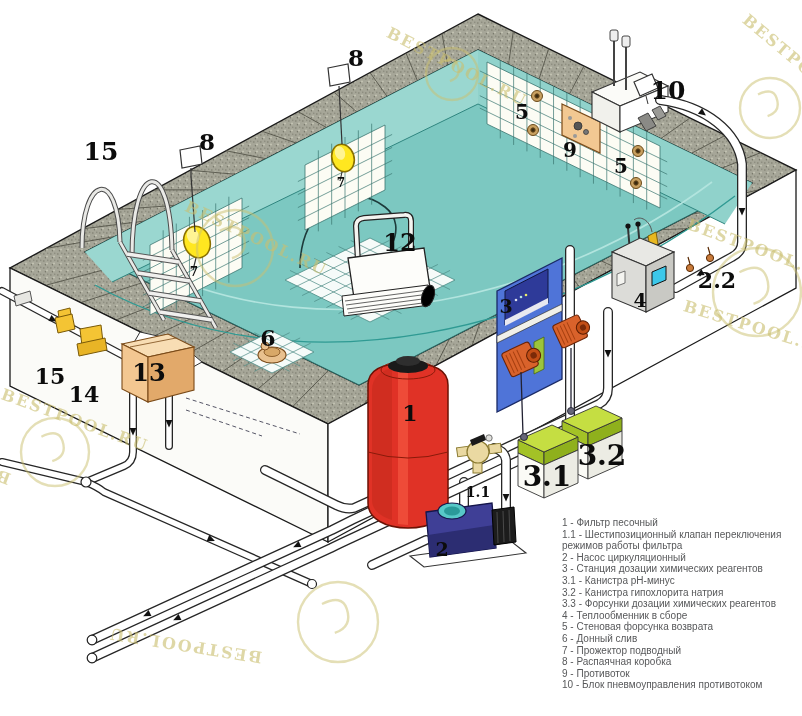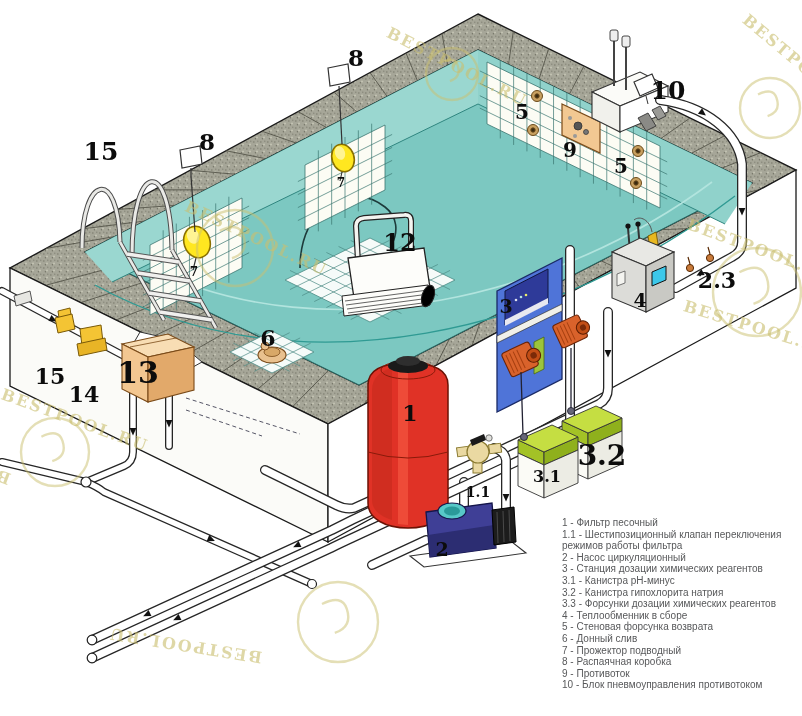--- a/index.html
+++ b/index.html
@@ -420,32 +420,32 @@
 <div>
   <div class="callout" style="left: 101px; top: 151px; font-size: 25px;">15</div>
       <div class="callout" style="left: 207px; top: 141px; font-size: 23px;">8</div>
       <div class="callout" style="left: 356px; top: 57px; font-size: 23px;">8</div>
       <div class="callout" style="left: 194px; top: 272px; font-size: 12px;">7</div>
       <div class="callout" style="left: 341px; top: 183px; font-size: 12px;">7</div>
       <div class="callout" style="left: 522px; top: 112px; font-size: 20px;">5</div>
       <div class="callout" style="left: 570px; top: 150px; font-size: 20px;">9</div>
       <div class="callout" style="left: 621px; top: 166px; font-size: 20px;">5</div>
       <div class="callout" style="left: 668px; top: 90px; font-size: 25px;">10</div>
-      <div class="callout" style="left: 717px; top: 280px; font-size: 22px;">2.3</div>
+      <div class="callout" style="left: 717px; top: 280px; font-size: 22px;">2.2</div>
       <div class="callout" style="left: 400px; top: 243px; font-size: 24px;">12</div>
       <div class="callout" style="left: 268px; top: 338px; font-size: 22px;">6</div>
-      <div class="callout" style="left: 138px; top: 373px; font-size: 30px;">13</div>
+      <div class="callout" style="left: 149px; top: 373px; font-size: 24px;">13</div>
       <div class="callout" style="left: 84px; top: 364px; font-size: 22px; margin-top: 30px;">14</div>
       <div class="callout" style="left: 50px; top: 340px; font-size: 22px; margin-top: 36px;">15</div>
       <div class="callout" style="left: 410px; top: 413px; font-size: 22px;">1</div>
       <div class="callout" style="left: 478px; top: 492px; font-size: 14px;">1.1</div>
       <div class="callout" style="left: 442px; top: 549px; font-size: 19px;">2</div>
       <div class="callout" style="left: 506px; top: 306px; font-size: 19px;">3</div>
       <div class="callout" style="left: 640px; top: 300px; font-size: 19px;">4</div>
-      <div class="callout" style="left: 547px; top: 477px; font-size: 16px;">3.1</div>
+      <div class="callout" style="left: 547px; top: 477px; font-size: 28px;">3.1</div>
       <div class="callout" style="left: 602px; top: 456px; font-size: 28px;">3.2</div>
 </div>
 
 <div>
   <div class="wm" style="left: 388px; top: 22px; transform: rotate(27deg);">BESTPOOL.RU</div>
       <div class="wm" style="left: 745px; top: 8px; transform: rotate(40deg);">BESTPOOL.RU</div>
       <div class="wm" style="left: 688px; top: 214px; transform: rotate(20deg);">BESTPOOL.RU</div>
       <div class="wm" style="left: 186px; top: 196px; transform: rotate(25deg);">BESTPOOL.RU</div>
       <div class="wm" style="left: 2px; top: 384px; transform: rotate(20deg);">BESTPOOL.RU</div>
       <div class="wm" style="left: 10px; top: 470px; transform: rotate(201deg);">BESTPOOL.RU</div>

